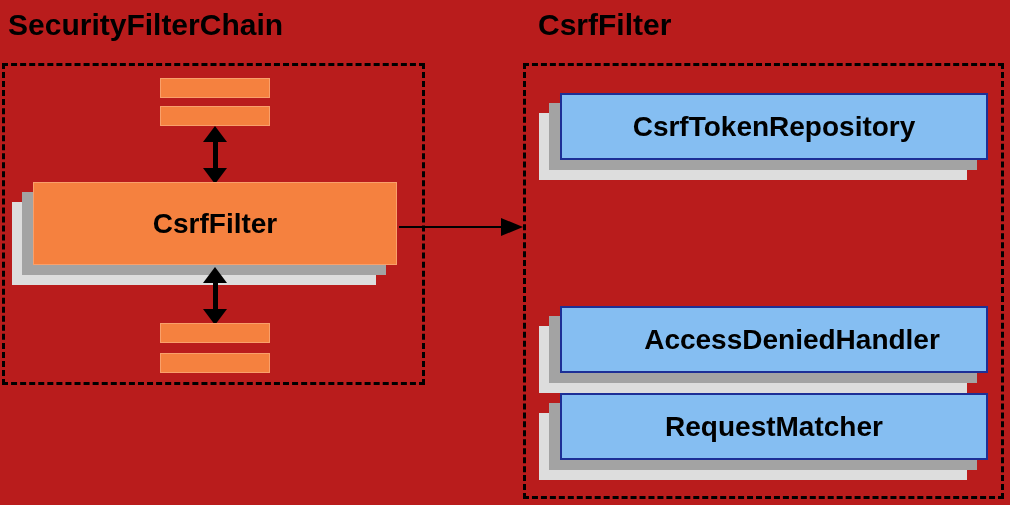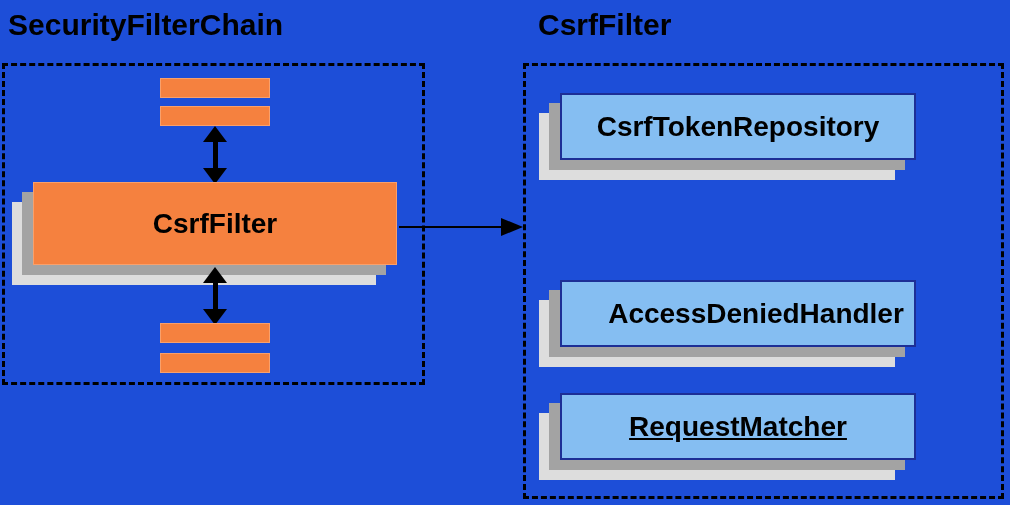--- a/index.html
+++ b/index.html
@@ -5,21 +5,21 @@
   html, body {
     margin: 0;
     padding: 0;
     background: #ffffff;
     font-family: "Liberation Sans", sans-serif;
   }
   .canvas {
     position: relative;
     width: 1010px;
     height: 505px;
-    background: #1d4ed8;
+    background: #b91c1c;
     overflow: hidden;
   }
   .diagram-title {
     position: absolute;
     font-size: 30px;
     font-weight: bold;
     color: #000000;
     white-space: nowrap;
     line-height: 34px;
   }
@@ -51,21 +51,21 @@
     display: flex;
     align-items: center;
     justify-content: center;
     font-size: 28px;
     font-weight: bold;
     color: #000000;
   }
   .blue-box {
     position: absolute;
     left: 560px;
-    width: 356px;
+    width: 428px;
     height: 67px;
     background: var(--blue, #85bef2);
     border: 2px solid var(--navy, #1d2f96);
     box-sizing: border-box;
     box-shadow: -11px 10px 0 #a3a3a3, -21px 20px 0 #dddddd;
     display: flex;
     align-items: center;
     justify-content: center;
     font-size: 28px;
     font-weight: bold;
@@ -160,21 +160,21 @@
     <div class="head-right"></div>
   </div>
 
   <div class="container-box" style="left:523px; top:63px; width:481px; height:436px;"></div>
 
   <div class="blue-box" style="top:93px;">
     <span>CsrfTokenRepository</span>
   </div>
 
 
-  <div class="blue-box" style="top:280px;padding-left:36px;">
+  <div class="blue-box" style="top:306px;padding-left:36px;">
     <span>AccessDeniedHandler</span>
   </div>
 
-  <div class="blue-box" style="top:393px;text-decoration:underline;">
+  <div class="blue-box" style="top:393px;">
     <span>RequestMatcher</span>
   </div>
 
 </div>
 
 </body></html>

